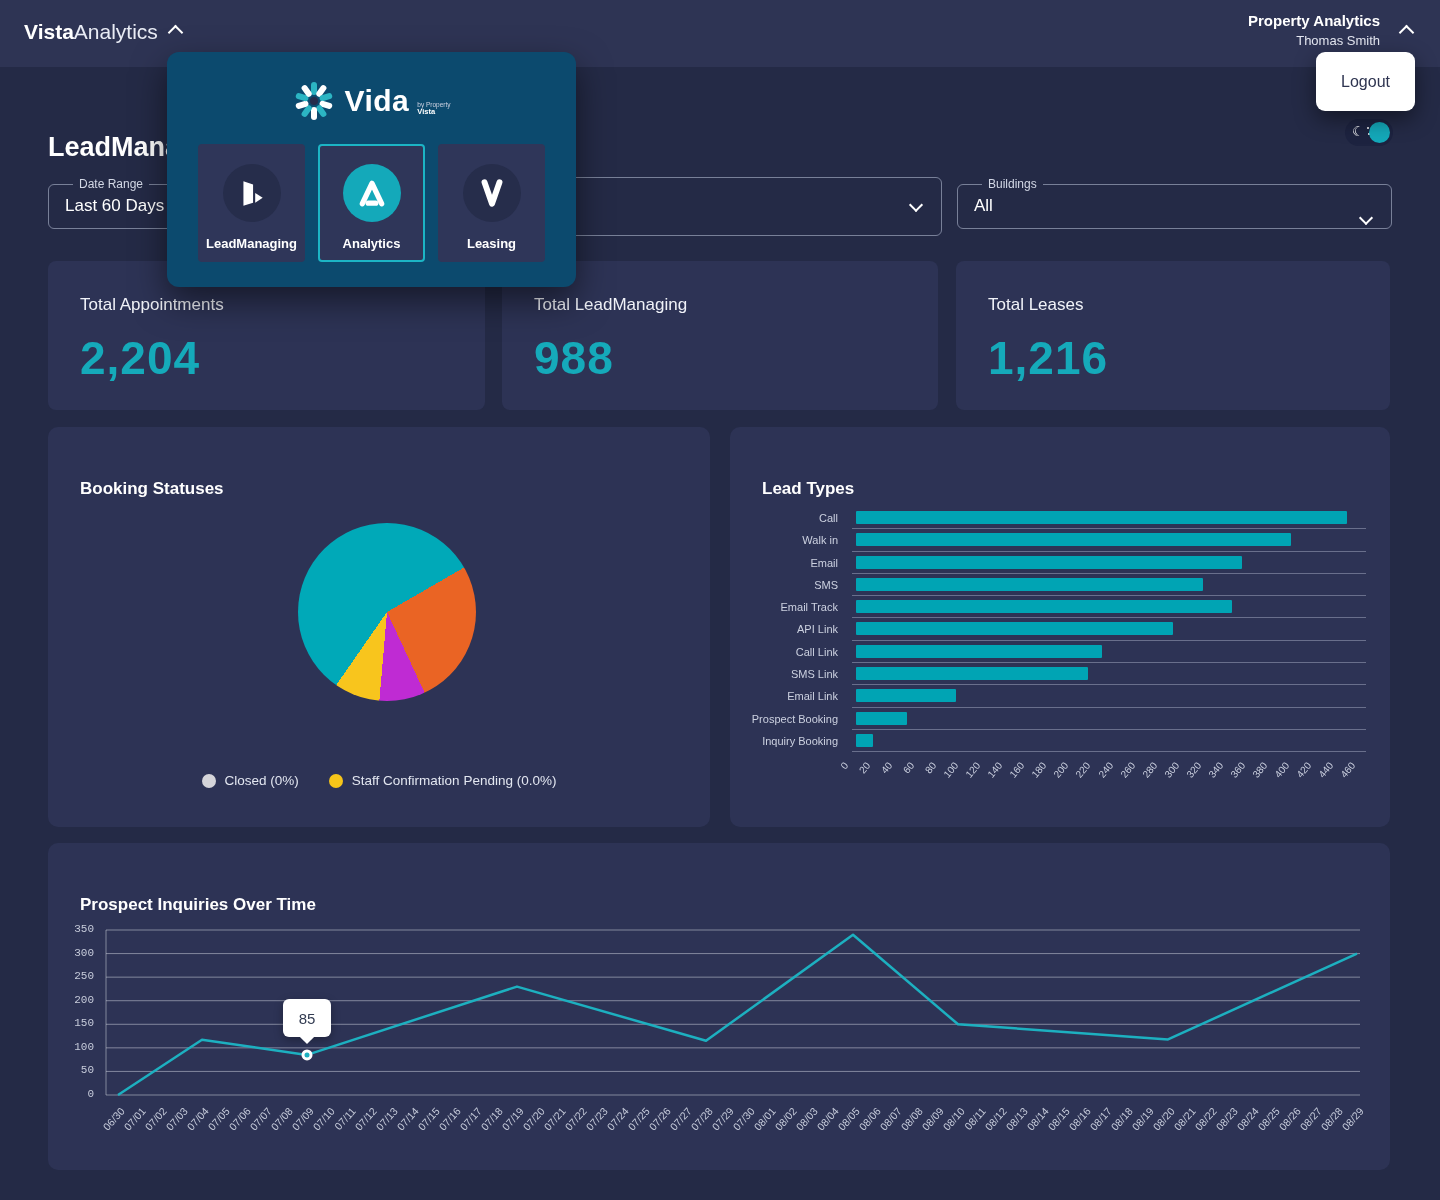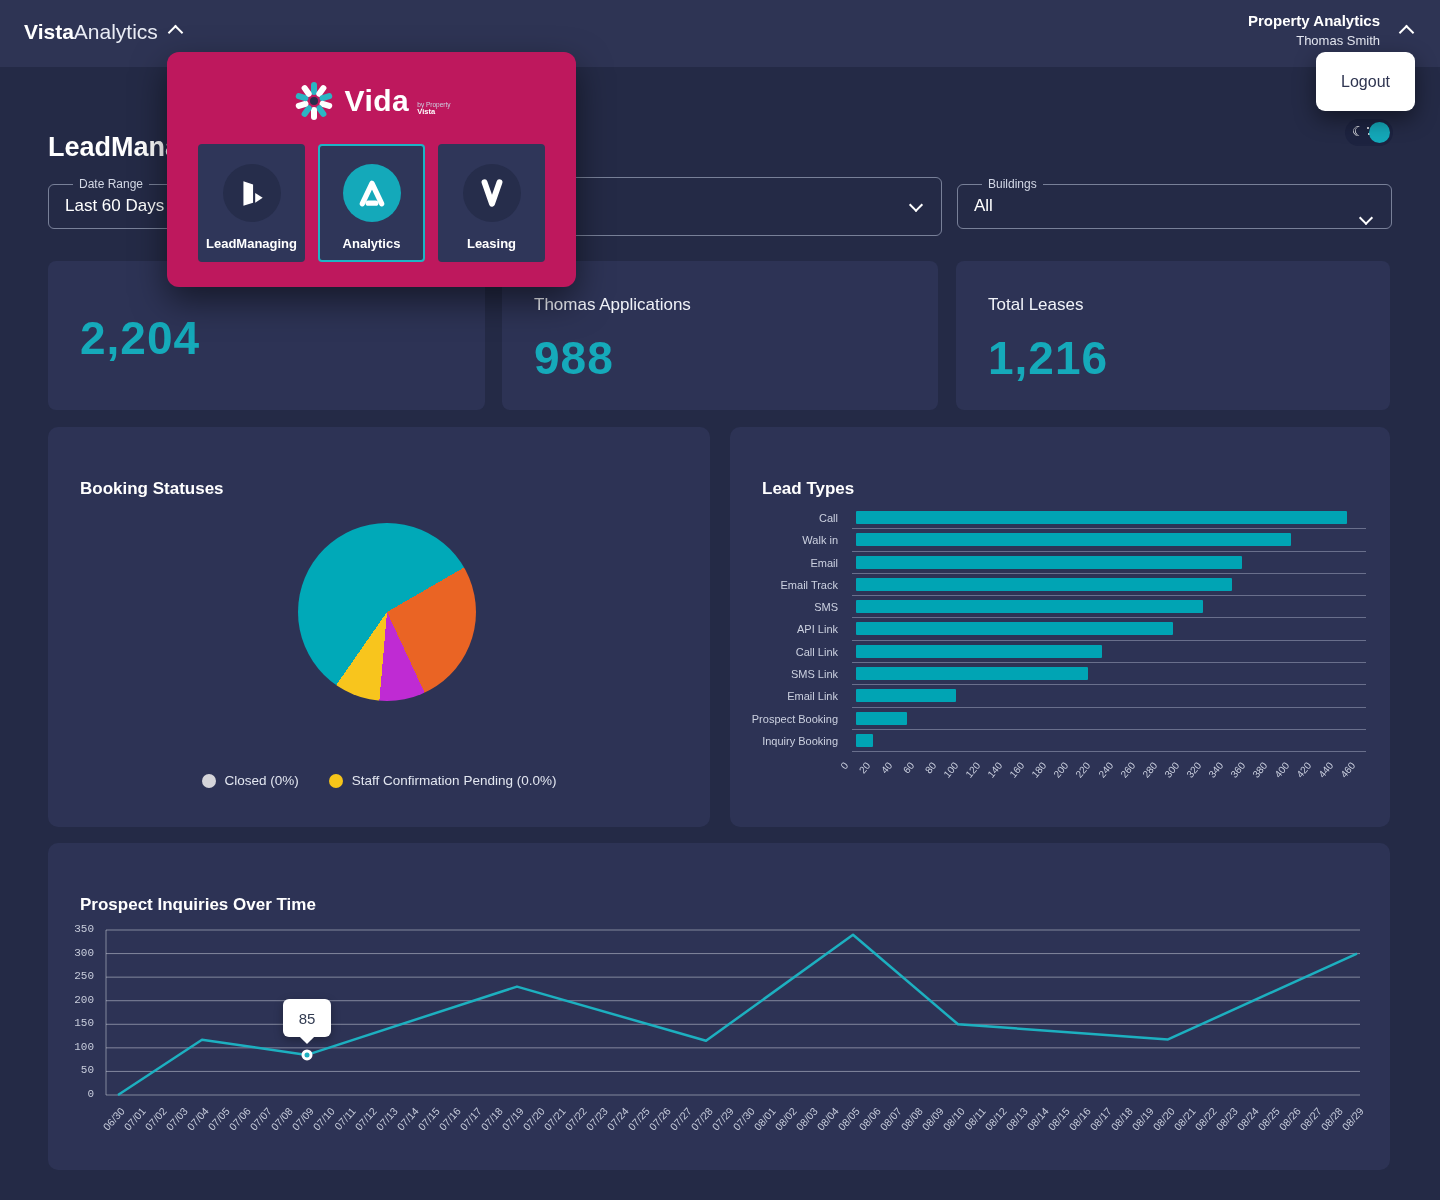--- a/index.html
+++ b/index.html
@@ -15,21 +15,21 @@
   .chev.down{transform:rotate(225deg);}
   .account{position:absolute;right:26px;top:12px;text-align:right;cursor:pointer;padding-right:34px;}
   .account .org{font-size:15px;font-weight:700;}
   .account .user{font-size:13px;color:#e4e7f1;margin-top:4px;}
   .account .chev{position:absolute;right:2px;top:15px;}
   
   .logout-pop{position:absolute;left:1316px;top:52px;width:99px;height:59px;background:#ffffff;
       border-radius:9px;box-shadow:0 8px 22px rgba(0,0,0,.45);z-index:60;display:flex;align-items:center;justify-content:center;}
   .logout-pop button{background:none;border:none;font:16px "Liberation Sans",sans-serif;color:#2e3450;cursor:pointer;}
   
-  .switcher{position:absolute;left:167px;top:52px;width:409px;height:235px;background:#be185d;
+  .switcher{position:absolute;left:167px;top:52px;width:409px;height:235px;background:#0c4a6e;
       border-radius:12px;box-shadow:0 14px 34px rgba(0,0,0,.5);z-index:50;}
   .vida-row{display:flex;justify-content:center;align-items:center;gap:8px;margin-top:26px;height:46px;}
   .vida-word{font-size:30px;font-weight:600;color:#fff;letter-spacing:.5px;}
   .vida-sub{font-size:6.5px;color:#cdd2e2;line-height:7px;align-self:center;margin-top:14px;}
   .vida-sub b{font-size:7.5px;color:#fff;}
   .tiles{display:flex;justify-content:center;gap:13px;margin-top:20px;}
   .tile{width:107px;height:118px;background:#2f3659;border-radius:4px;position:relative;cursor:pointer;
         display:flex;flex-direction:column;align-items:center;box-sizing:border-box;}
   .tile.selected{border:2px solid #1cb5c5;}
   .tile-icon{width:58px;height:58px;border-radius:50%;background:#262d4b;margin-top:20px;
@@ -182,24 +182,25 @@
 </fieldset>
 
 <fieldset class="sel" id="f-build">
   <legend>Buildings</legend>
   <div class="sel-value">All</div>
   <span class="chev down"></span>
 </fieldset>
 
 <div id="stats-row">
     <div class="stat-card" style="left: 48px; width: 437px;">
+      <div class="stat-label">Total Appointments</div>
                    <div class="stat-value">2,204</div>
     </div>
     <div class="stat-card" style="left: 502px; width: 436px;">
-      <div class="stat-label">Thomas Applications</div>
+      <div class="stat-label">Total LeadManaging</div>
                    <div class="stat-value">988</div>
     </div>
     <div class="stat-card" style="left: 956px; width: 434px;">
       <div class="stat-label">Total Leases</div>
                    <div class="stat-value">1,216</div>
     </div>
   </div>
 
 <section class="panel" id="panel-booking">
   <div class="panel-title">Booking Statuses</div>
@@ -232,29 +233,29 @@
             <span class="lt-bar" style="width:435.4px;background:#00a4b4"></span>
           </div>
         </div>
         <div class="lt-row">
           <div class="lt-label">Email</div>
       <div class="lt-barcell">
             <span class="lt-bar" style="width:385.8px;background:#00a4b4"></span>
           </div>
         </div>
         <div class="lt-row">
+          <div class="lt-label">SMS</div>
+      <div class="lt-barcell">
+            <span class="lt-bar" style="width:347.2px;background:#00a4b4"></span>
+          </div>
+        </div>
+        <div class="lt-row">
           <div class="lt-label">Email Track</div>
       <div class="lt-barcell">
             <span class="lt-bar" style="width:375.8px;background:#00a4b4"></span>
-          </div>
-        </div>
-        <div class="lt-row">
-          <div class="lt-label">SMS</div>
-      <div class="lt-barcell">
-            <span class="lt-bar" style="width:347.2px;background:#00a4b4"></span>
           </div>
         </div>
         <div class="lt-row">
           <div class="lt-label">API Link</div>
       <div class="lt-barcell">
             <span class="lt-bar" style="width:317.4px;background:#00a4b4"></span>
           </div>
         </div>
         <div class="lt-row">
           <div class="lt-label">Call Link</div>

